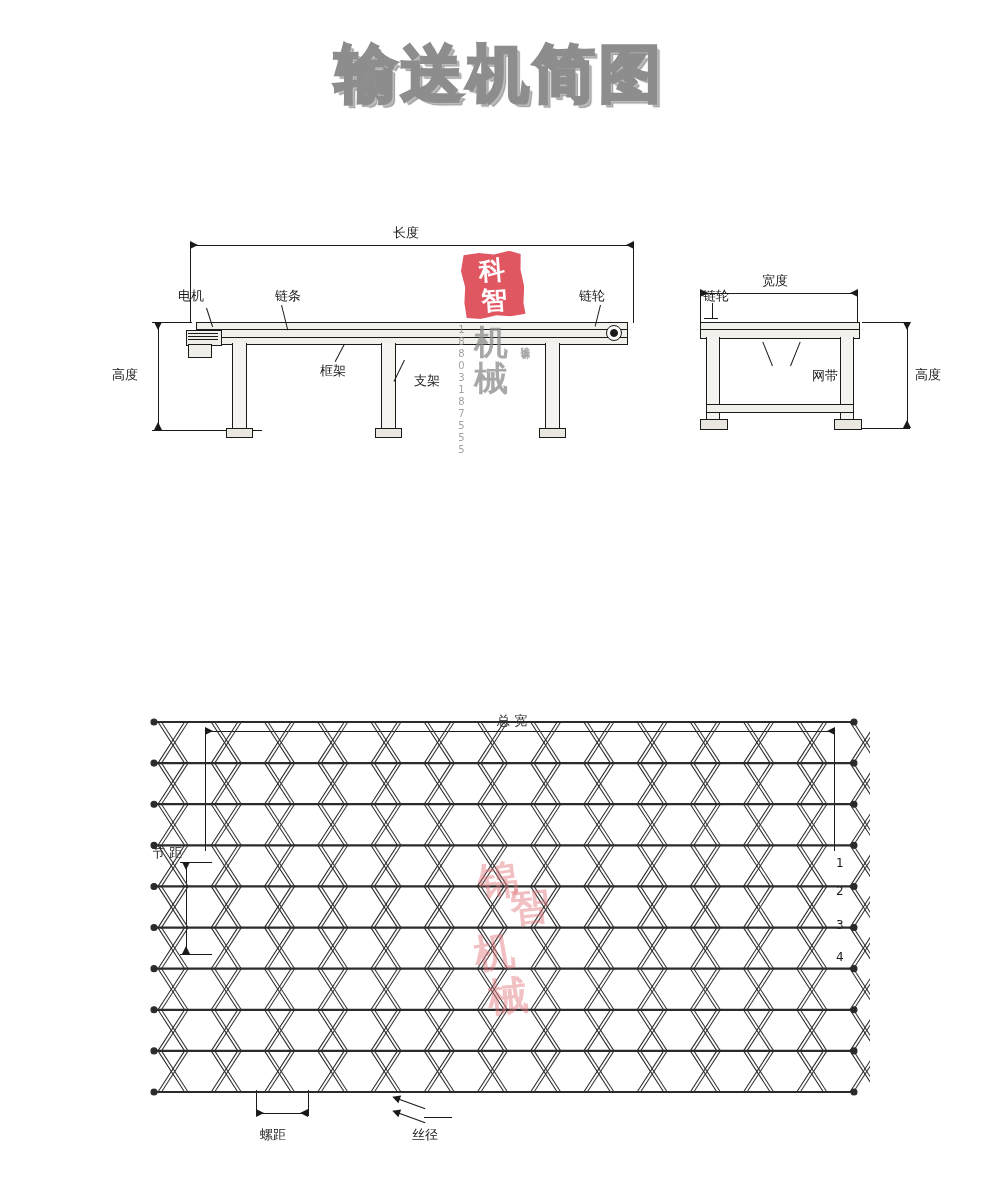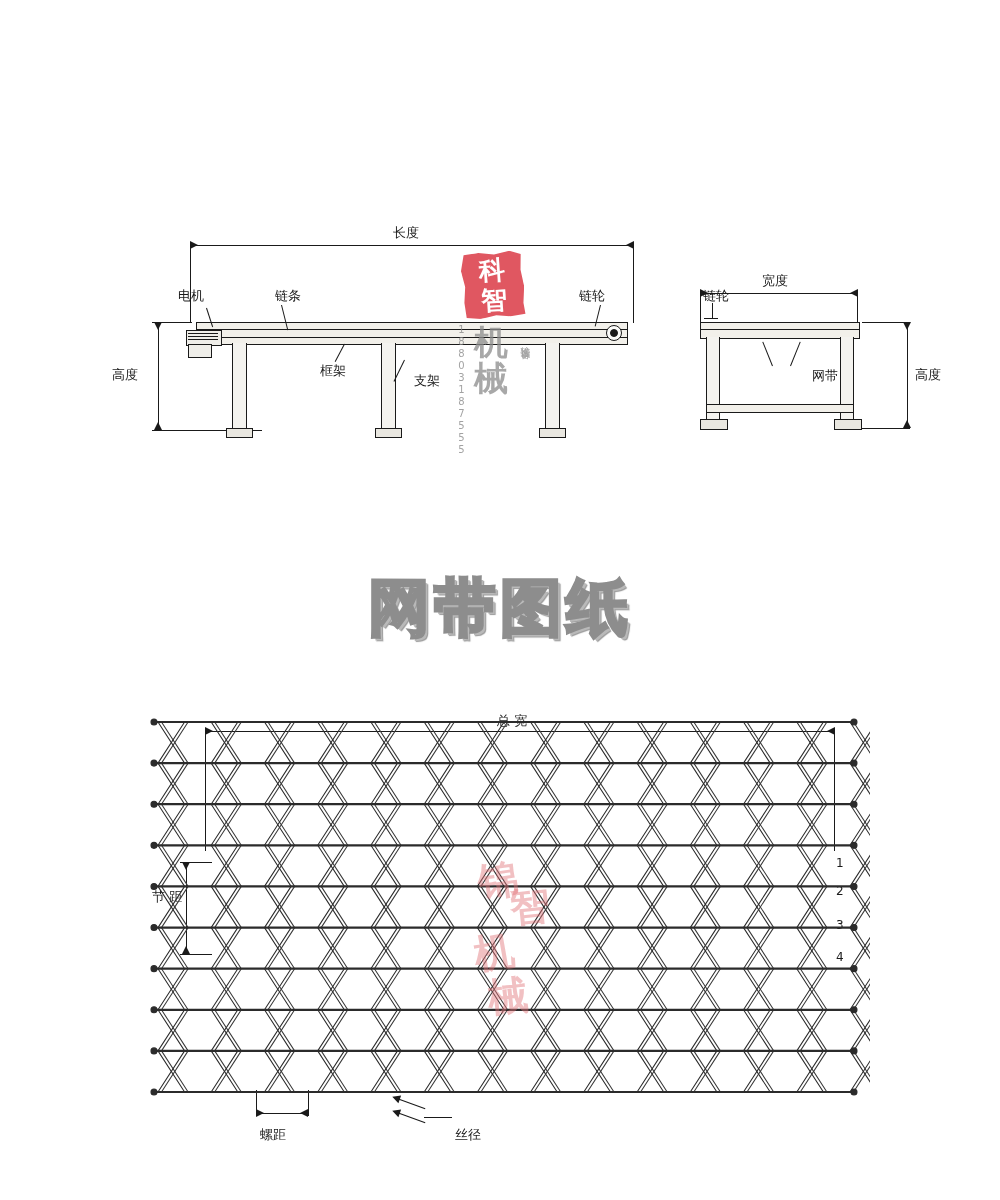--- a/index.html
+++ b/index.html
@@ -162,20 +162,21 @@
   }
 
   
   #mesh-svg { position: absolute; left: 150px; top: 700px; }
 </style>
 </head>
 <body>
 
 <div class="page">
 
+  <div class="big-title" id="title-conveyor">输送机简图</div>
 
   <div>
 
     <div class="ln hln" style="left:190px; top:245px; width:444px;"></div>
     <div class="arw right" style="left:190px; top:241px;"></div>
     <div class="arw left" style="left:626px; top:241px;"></div>
     <div class="ln vln" style="left:190px; top:245px; height:78px;"></div>
     <div class="ln vln" style="left:633px; top:245px; height:78px;"></div>
     <div class="lbl" style="left:393px; top:224px;">长度</div>
 
@@ -260,51 +261,50 @@
     <div class="seal">
       <span>科</span><br>
       <span>智</span>
     </div>
     <div class="wm-char" style="left:12px; top:68px; font-size:34px;">机</div>
     <div class="wm-char" style="left:12px; top:104px; font-size:34px;">械</div>
     <div class="wm-small" style="left:-6px; top:72px;">18803187555</div>
     <div class="wm-small" style="left:56px; top:86px;">输送设备</div>
   </div>
 
-  <div class="big-title" id="title-mesh">网带图纸</div>
 
   <div>
 
     <div class="ln hln" style="left:205px; top:731px; width:630px;"></div>
     <div class="arw right" style="left:205px; top:727px;"></div>
     <div class="arw left" style="left:827px; top:727px;"></div>
     <div class="ln vln" style="left:205px; top:731px; height:120px;"></div>
     <div class="ln vln" style="left:834px; top:731px; height:120px;"></div>
     <div class="lbl" style="left:497px; top:712px;">总 宽</div>
 
     <div class="ln vln" style="left:186px; top:862px; height:92px;"></div>
     <div class="arw down" style="left:182px; top:862px;"></div>
     <div class="arw up" style="left:182px; top:946px;"></div>
     <div class="ln hln" style="left:180px; top:862px; width:32px;"></div>
     <div class="ln hln" style="left:180px; top:954px; width:32px;"></div>
-    <div class="lbl" style="left:152px; top:888px;">节 距</div>
+    <div class="lbl" style="left:152px; top:844px;">节 距</div>
 
     <div class="ln hln" style="left:256px; top:1113px; width:52px;"></div>
     <div class="arw right" style="left:256px; top:1109px;"></div>
     <div class="arw left" style="left:300px; top:1109px;"></div>
     <div class="ln vln" style="left:256px; top:1090px; height:26px;"></div>
     <div class="ln vln" style="left:308px; top:1090px; height:26px;"></div>
     <div class="lbl" style="left:260px; top:1126px;">螺距</div>
 
     <div class="ln" style="left:397px; top:1098px; width:30px; height:1px; background:#1a1a1a; transform:rotate(20deg); transform-origin:left;"></div>
     <div class="ln" style="left:397px; top:1112px; width:30px; height:1px; background:#1a1a1a; transform:rotate(20deg); transform-origin:left;"></div>
     <div class="arw left" style="left:392px; top:1094px; transform:rotate(20deg);"></div>
     <div class="arw left" style="left:392px; top:1108px; transform:rotate(20deg);"></div>
     <div class="ln hln" style="left:424px; top:1117px; width:28px;"></div>
-    <div class="lbl" style="left:412px; top:1126px;margin-left:43px;">丝径</div>
+    <div class="lbl" style="left:412px; top:1126px;">丝径</div>
 
     <div class="num" style="left:836px; top:856px;">1</div>
     <div class="num" style="left:836px; top:884px;">2</div>
     <div class="num" style="left:836px; top:918px;">3</div>
     <div class="num" style="left:836px; top:950px;">4</div>
 
     <svg id="mesh-svg" width="720" height="420" viewBox="0 0 720 420">
       <defs>
         <g id="zig"></g>
       </defs>

